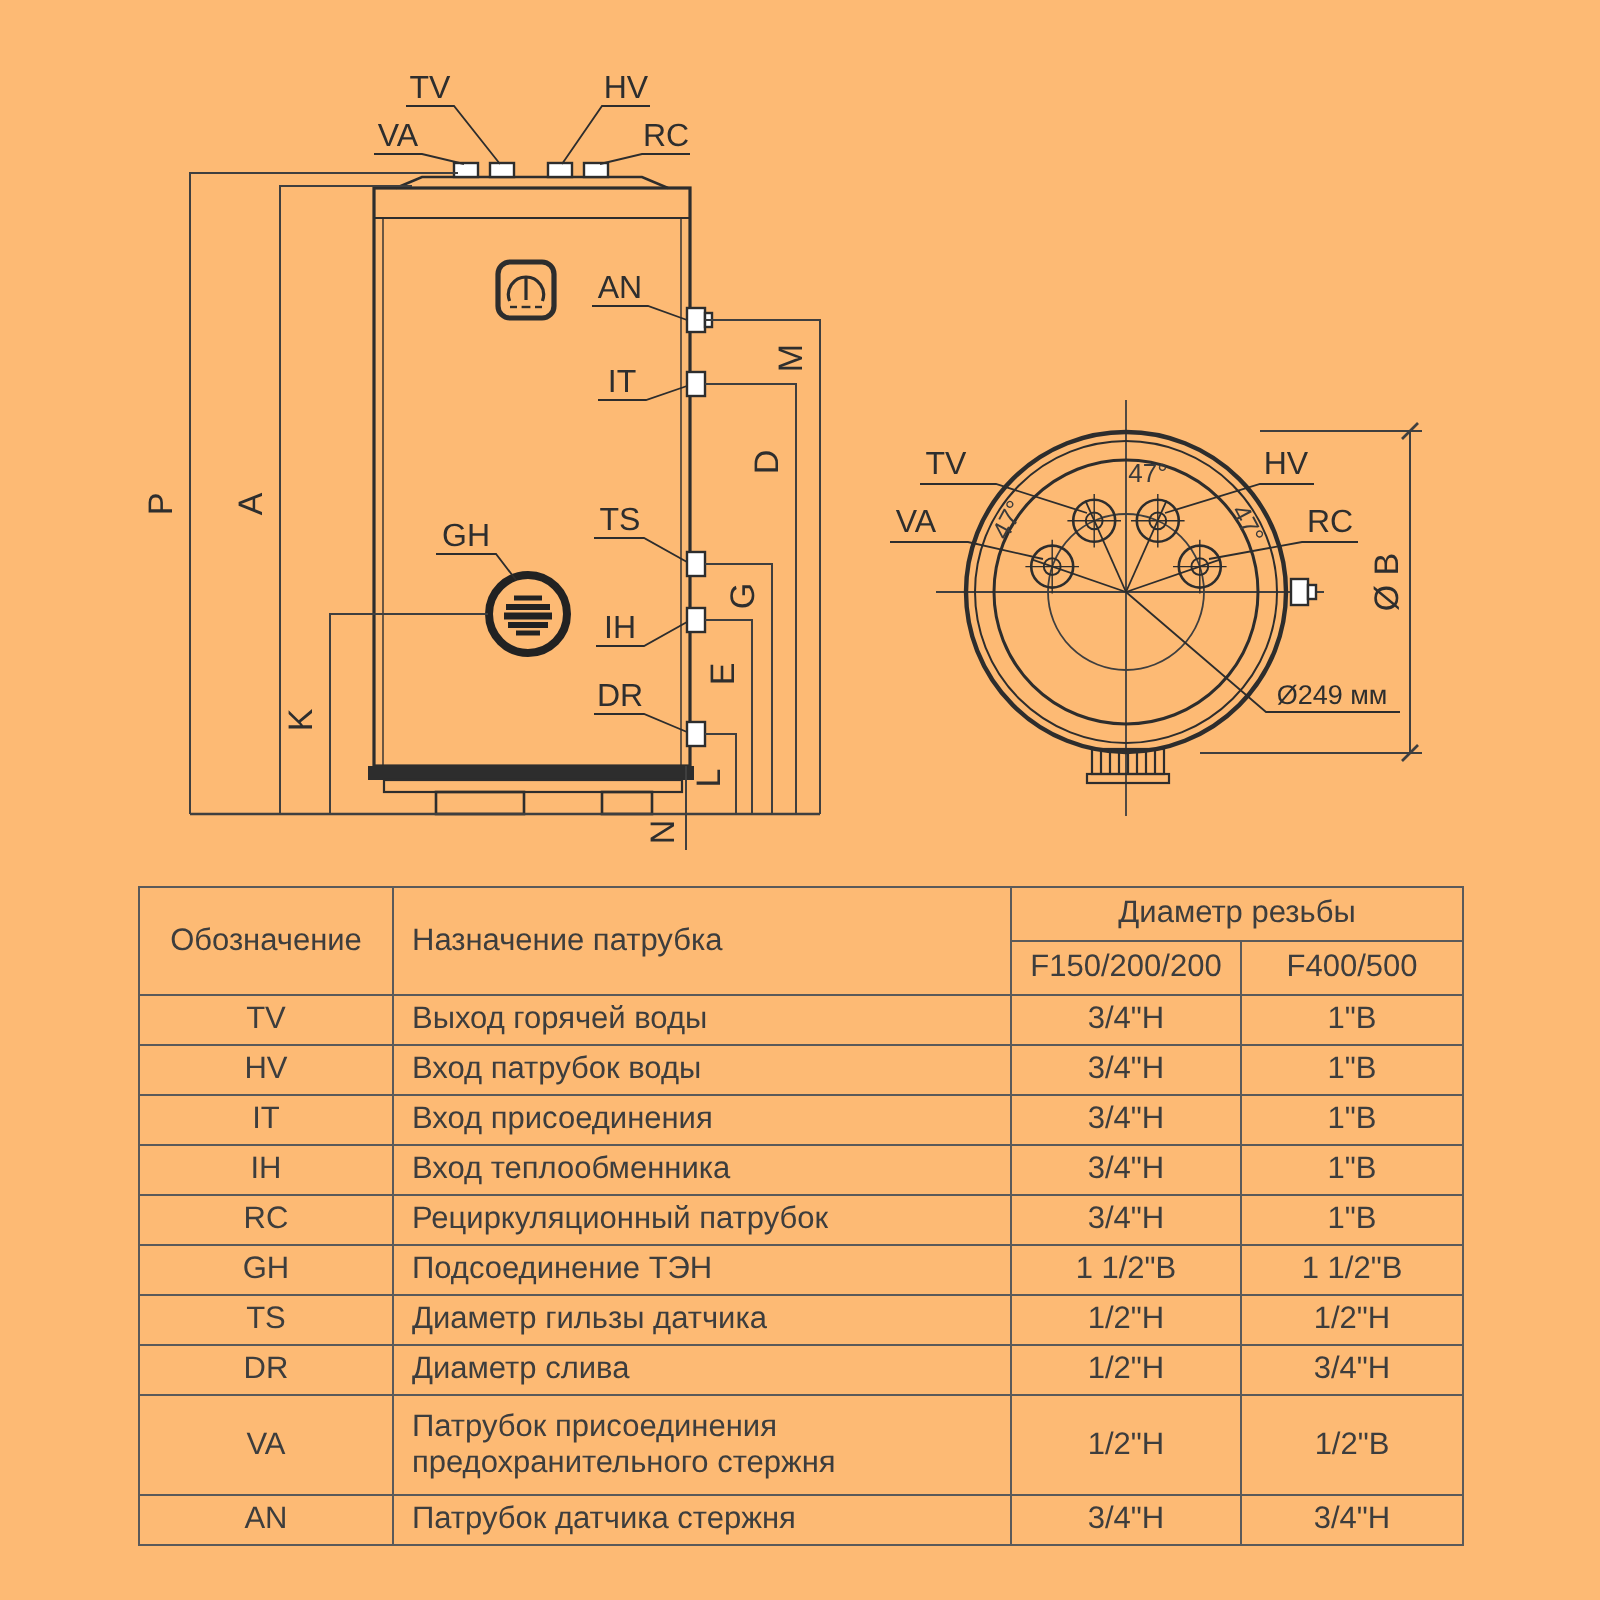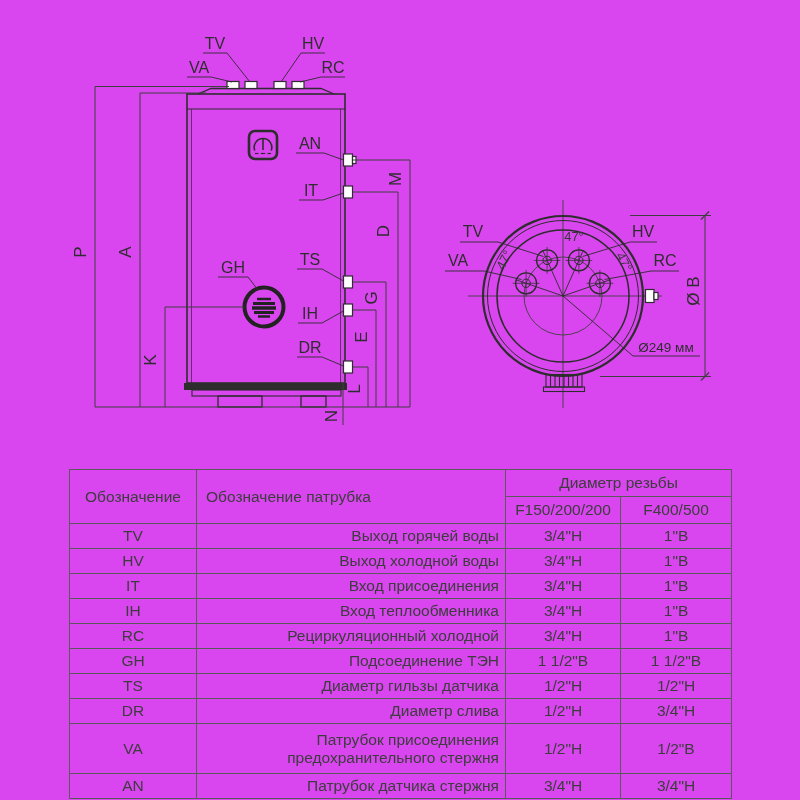--- a/index.html
+++ b/index.html
@@ -1,29 +1,29 @@
 <!DOCTYPE html>
 <html><head>
 <meta charset="utf-8">
 <style>
   html,body{margin:0;padding:0;background:#ffffff;}
-  .stage{position:relative;width:800px;height:800px;background:#d946ef;overflow:hidden;
+  .stage{position:relative;width:800px;height:800px;background:#fdba74;overflow:hidden;
          font-family:"Liberation Sans",sans-serif;}
   .drawing{position:absolute;left:0;top:0;width:800px;height:443px;}
   svg text{fill:#2e2e2e;font-family:"Liberation Sans",sans-serif;}
   .lbl{font-size:16px;}
   .dim{font-size:17px;}
   .ang{font-size:13px;fill:#3a3a3a;}
   .dia249{font-size:13.5px;}
-  .tblwrap{position:absolute;left:69px;top:469px;width:662px;}
+  .tblwrap{position:absolute;left:69px;top:443px;width:662px;}
   table.spec{border-collapse:collapse;table-layout:fixed;width:662px;
              font-size:15.5px;color:#3d3d3d;}
   table.spec td,table.spec th{border:1.4px solid #5a5a5a;font-weight:normal;
              text-align:center;vertical-align:middle;padding:0 4px;line-height:1.15;}
-  table.spec td.purpose{text-align:right;padding-left:9px;padding-right:6px;}
+  table.spec td.purpose{text-align:left;padding-left:9px;padding-right:6px;}
   table.spec th.purpose{text-align:left;padding-left:9px;}
   tr.hrow{height:27px;} tr.drow{height:25px;} tr.tall{height:50px;}
 </style>
 </head>
 <body>
 
 <div class="stage">
 
 <svg class="drawing" viewBox="0 0 800 443">
 
@@ -222,54 +222,54 @@
   <table class="spec">
     <colgroup>
           <col style="width:127px">
           <col style="width:309px">
           <col style="width:115px">
           <col style="width:111px">
         </colgroup>
     <tbody>
           <tr class="hrow">
       <th rowspan="2">Обозначение</th>
-      <th rowspan="2" class="purpose">Обозначение патрубка</th>
+      <th rowspan="2" class="purpose">Назначение патрубка</th>
       <th colspan="2">Диаметр резьбы</th>
     </tr>
     <tr class="hrow">
       <th>F150/200/200</th>
       <th>F400/500</th>
     </tr>
     <tr class="drow">
       <td>TV</td>
       <td class="purpose">Выход горячей воды</td>
       <td>3/4"Н</td>
       <td>1"В</td>
     </tr>
     <tr class="drow">
       <td>HV</td>
-      <td class="purpose">Выход холодной воды</td>
+      <td class="purpose">Вход патрубок воды</td>
       <td>3/4"Н</td>
       <td>1"В</td>
     </tr>
     <tr class="drow">
       <td>IT</td>
       <td class="purpose">Вход присоединения</td>
       <td>3/4"Н</td>
       <td>1"В</td>
     </tr>
     <tr class="drow">
       <td>IH</td>
       <td class="purpose">Вход теплообменника</td>
       <td>3/4"Н</td>
       <td>1"В</td>
     </tr>
     <tr class="drow">
       <td>RC</td>
-      <td class="purpose">Рециркуляционный холодной</td>
+      <td class="purpose">Рециркуляционный патрубок</td>
       <td>3/4"Н</td>
       <td>1"В</td>
     </tr>
     <tr class="drow">
       <td>GH</td>
       <td class="purpose">Подсоединение ТЭН</td>
       <td>1 1/2"В</td>
       <td>1 1/2"В</td>
     </tr>
     <tr class="drow">

